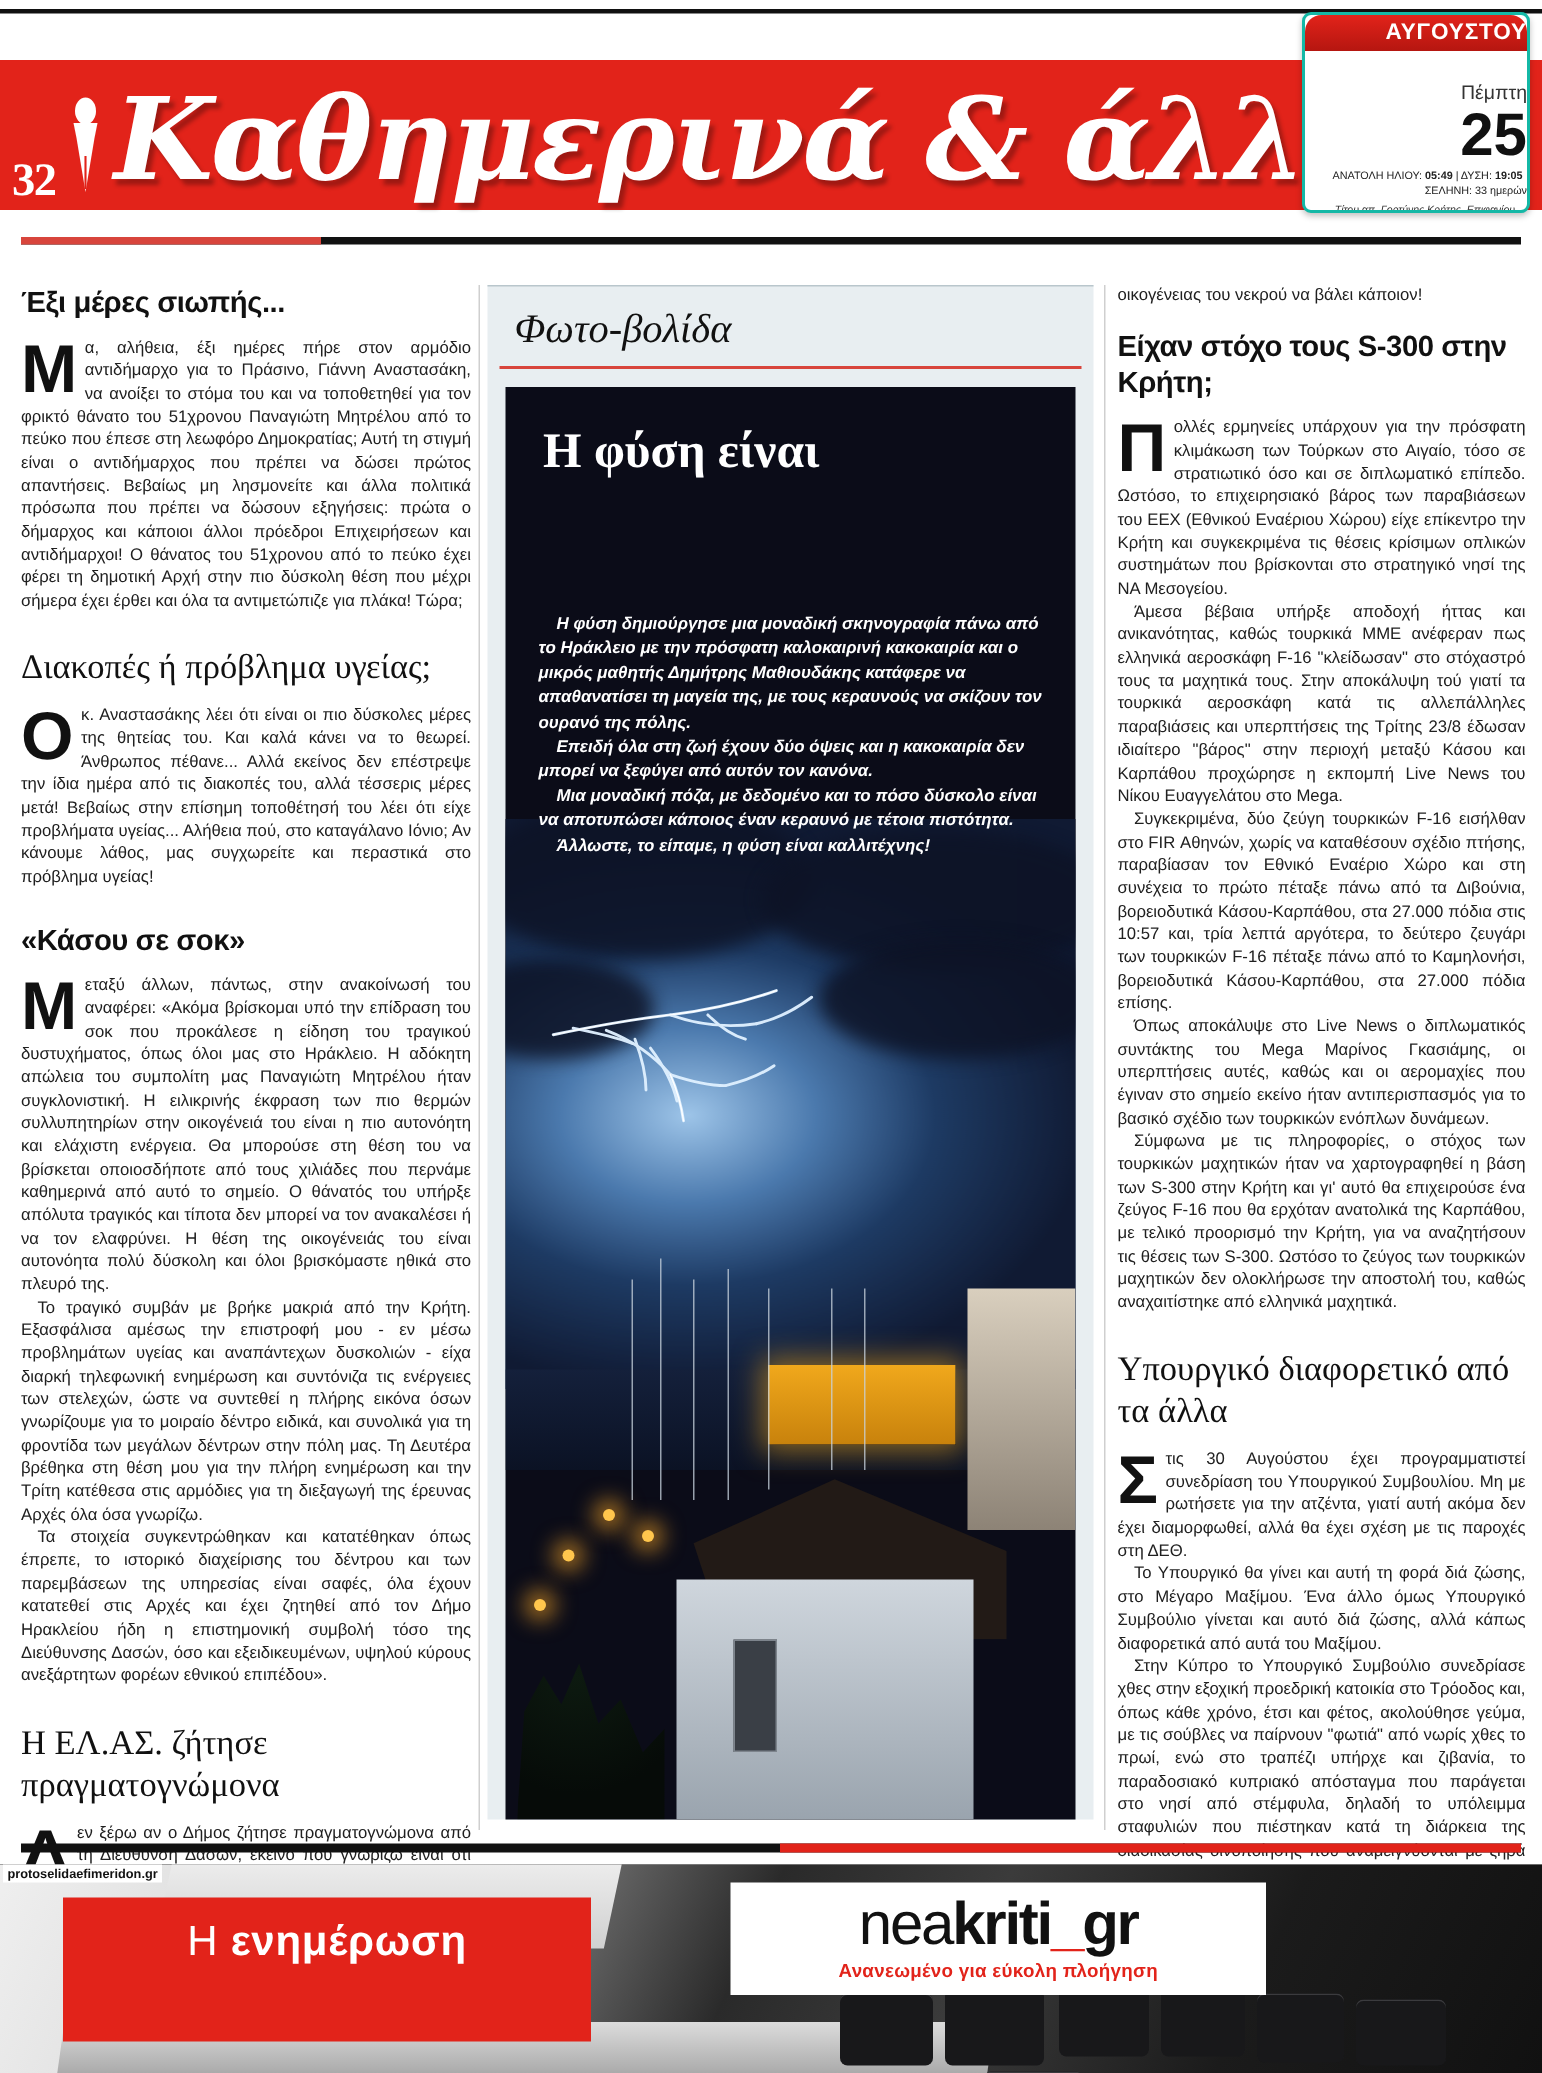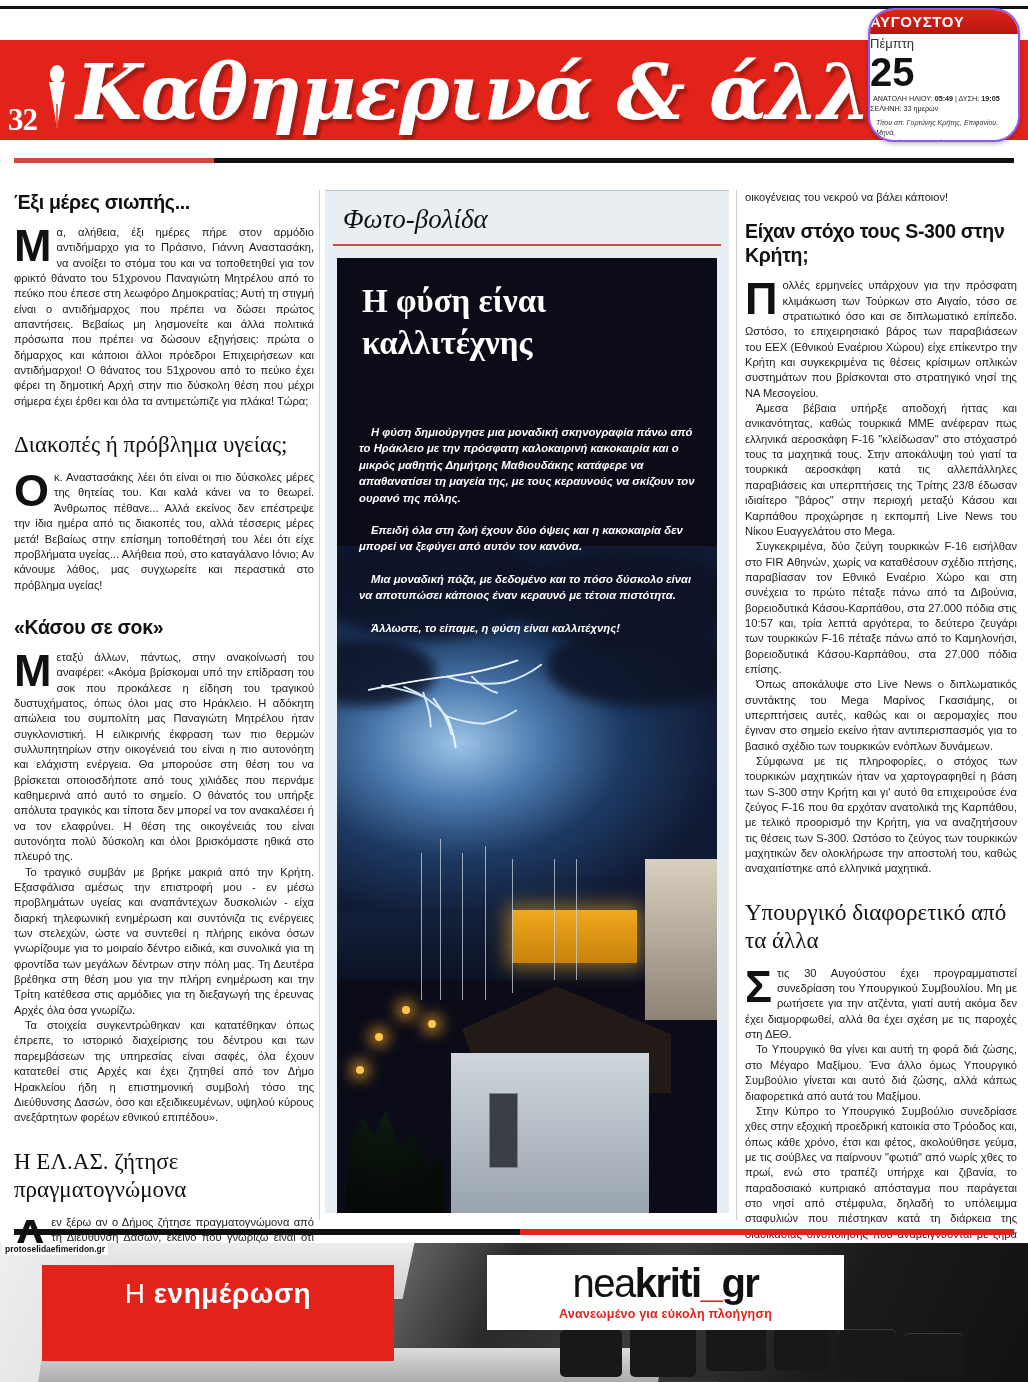--- a/index.html
+++ b/index.html
@@ -34,31 +34,31 @@
     font-style:italic;font-weight:700;
     font-size:76px;line-height:92px;color:#ffffff;
     letter-spacing:-1.5px;
     text-shadow:3px 4px 3px rgba(0,0,0,.30);
     white-space:nowrap;
   }
 
   
   .datebox{
     position:absolute;right:8px;top:8px;width:148px;height:130px;
-    background:#ffffff;border:2px solid #8b5cf6;border-radius:26px;
+    background:#ffffff;border:2px solid #14b8a6;border-radius:6px;
     box-shadow:0 2px 4px rgba(0,0,0,.25);
     overflow:hidden;z-index:5;
-    text-align:left;
+    text-align:right;
   }
   .datebox-month{
     background:linear-gradient(#e2231a,#b51610);
     color:#fff;font-weight:700;font-size:15px;letter-spacing:.6px;
     padding:3px 0 4px;border-radius:11px 11px 0 0;
   }
-  .datebox-day-name{font-size:13px;color:#333;padding-top:2px;}
+  .datebox-day-name{font-size:13px;color:#333;padding-top:20px;}
   .datebox-day-num{
     font-size:40px;font-weight:700;line-height:40px;color:#111;
     padding:1px 0 2px;
   }
   .datebox-sun{font-size:7.2px;color:#222;line-height:10px;padding:0 3px;}
   .datebox-sun b{font-weight:700;}
   .datebox-moon{font-size:7.2px;color:#222;line-height:10px;}
   .datebox-saints{
     font-size:7px;color:#333;font-style:italic;line-height:10px;
     padding:4px 6px 0;
@@ -127,21 +127,21 @@
     font-family:"Liberation Serif", serif;
     font-weight:700;font-size:33px;line-height:42px;
     color:#ffffff;z-index:3;
   }
   .photo-caption{
     position:absolute;left:22px;right:18px;top:150px;
     font-family:"Liberation Sans", sans-serif;
     font-style:italic;font-weight:700;
     font-size:11.3px;line-height:16.4px;color:#ffffff;z-index:3;
   }
-  .photo-caption span{display:block;text-indent:12px;margin-top:16px;}
+  .photo-caption span{display:block;text-indent:12px;}
   .photo-img{
     position:absolute;left:0;right:0;top:288px;bottom:0;
     overflow:hidden;
   }
   .sky{
     position:absolute;left:0;top:0;width:100%;height:57%;
     background:
       radial-gradient(ellipse 70% 48% at 32% 52%, #9dc4e8 0%, #4b79ad 32%, #1d3a63 62%, #101a33 100%),
       linear-gradient(#080a1a 0%, #16203d 38%, #24406b 70%, #2d4f7e 100%);
   }
@@ -299,21 +299,20 @@
 
   <div class="col col-mid">
     <div class="photo-panel">
       <div class="photo-kicker">Φωτο-βολίδα</div>
       <div class="photo-kicker-rule"></div>
 
       <div class="photo-frame">
 
         <div class="photo-headline">
           <div>Η φύση είναι</div>
-          <div>καλλιτέχνης</div>
         </div>
 
         <div class="photo-caption">
           <span>Η φύση δημιούργησε μια μοναδική σκηνογραφία πάνω από το Ηράκλειο με την πρόσφατη καλοκαιρινή κακοκαιρία και ο μικρός μαθητής Δημήτρης Μαθιουδάκης κατάφερε να απαθανατίσει τη μαγεία της, με τους κεραυνούς να σκίζουν τον ουρανό της πόλης.</span>
           <span>Επειδή όλα στη ζωή έχουν δύο όψεις και η κακοκαιρία δεν μπορεί να ξεφύγει από αυτόν τον κανόνα.</span>
           <span>Μια μοναδική πόζα, με δεδομένο και το πόσο δύσκολο είναι να αποτυπώσει κάποιος έναν κεραυνό με τέτοια πιστότητα.</span>
           <span>Άλλωστε, το είπαμε, η φύση είναι καλλιτέχνης!</span>
         </div>
 
         <div class="photo-img">

